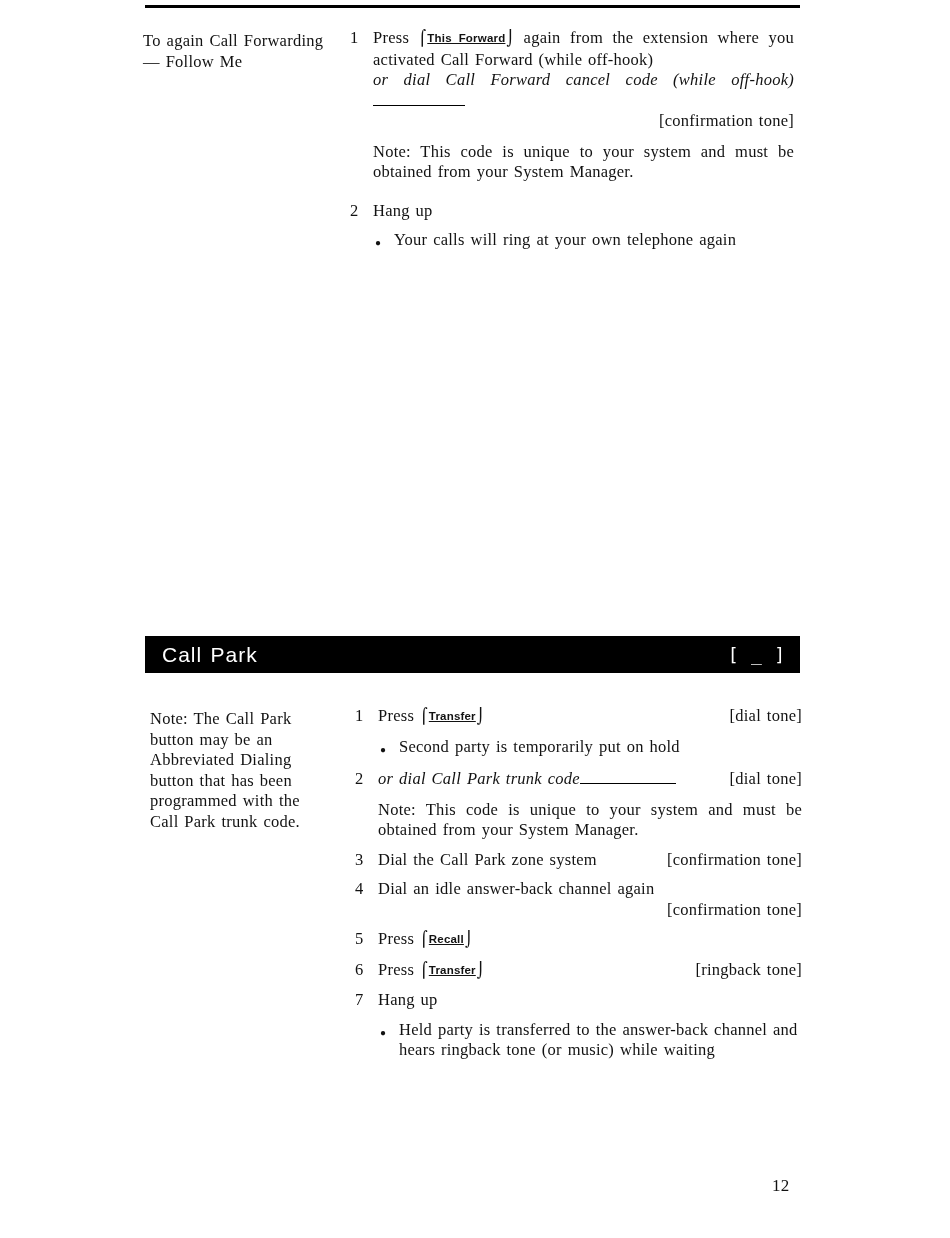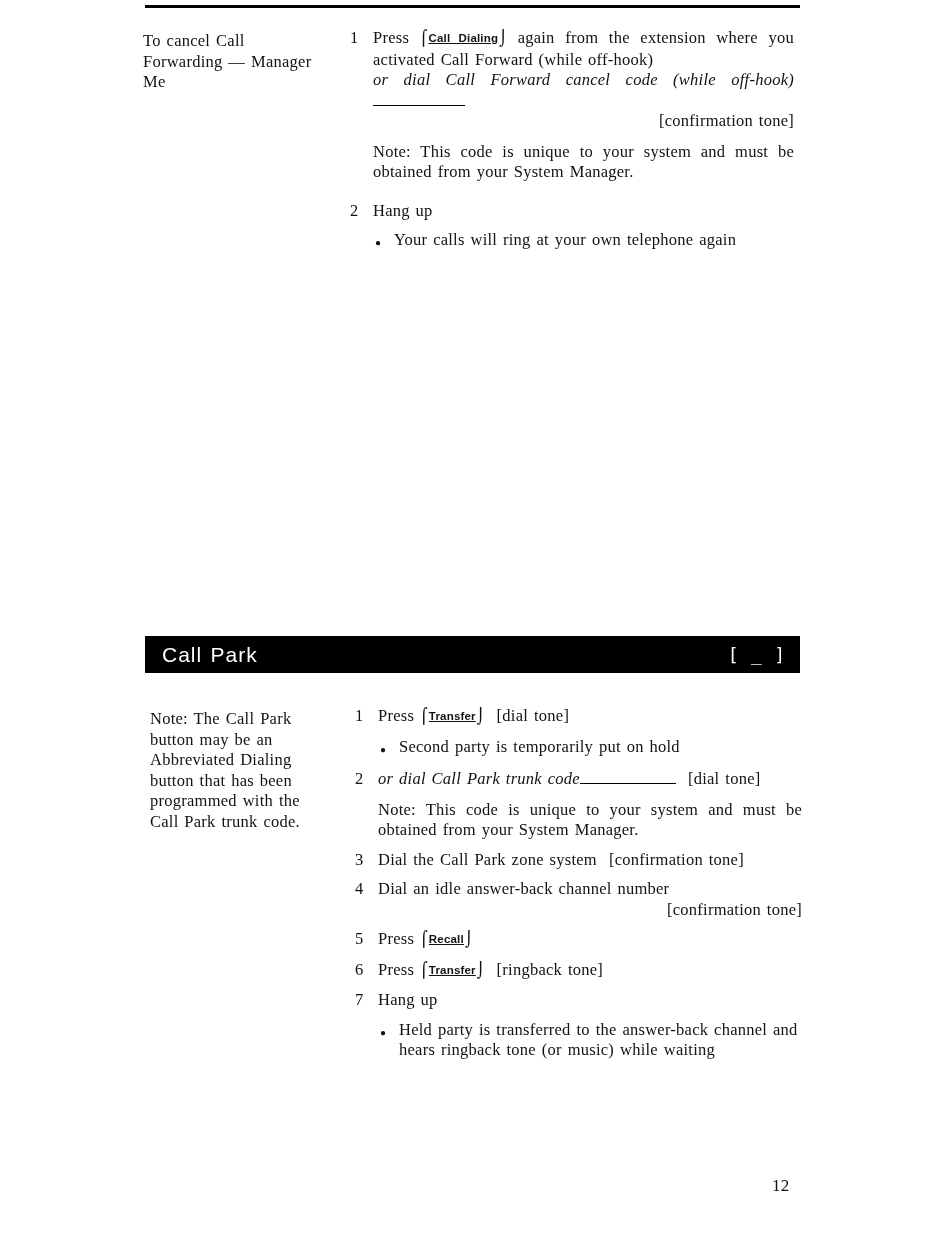--- a/index.html
+++ b/index.html
@@ -22,21 +22,21 @@
   .sidebar-2 { left: 150px; top: 709px; width: 182px; }
   .sidebar p + p { margin-top: 9px; text-align: right; }
   
   .steps { position: absolute; line-height: 20.5px; }
   .steps-1 { left: 350px; top: 28px; width: 444px; }
   .steps-2 { left: 355px; top: 706px; width: 447px; }
   .step { display: flex; margin-bottom: 9px; }
   .step .num { flex: 0 0 23px; }
   .step .body { flex: 1 1 auto; min-width: 0; }
   .just { text-align: justify; }
-  .flexline { display: flex; justify-content: flex-start; align-items: baseline; gap: 12px; }
+  .flexline { display: flex; justify-content: space-between; align-items: baseline; gap: 12px; }
   .tone-right { text-align: right; }
   .note { margin: 1px 0 9px 16px; text-align: justify; }
   .bullet { display: flex; margin: 0 0 9px 25px; }
   .bullet .bmark { flex: 0 0 19px; font-size: 10px; padding-top: 3px; }
   .it { font-style: italic; }
   
   .keywrap { white-space: nowrap; }
   .kb { font-family: "DejaVu Sans", sans-serif; font-size: 15px; letter-spacing: 0; }
   .key {
     font-family: "Liberation Sans", sans-serif;
@@ -63,29 +63,29 @@
   .section-bar .bar-key { font-size: 18px; letter-spacing: 0; font-family: "DejaVu Sans Mono", monospace; }
   
   .page-num { position: absolute; left: 772px; top: 1176px; font-size: 17px; }
 </style>
 </head>
 <body>
 
 <div class="top-rule"></div>
 
 <div class="sidebar sidebar-1">
-  <p>To cancel Call Forwarding — Manager Me</p>
+  <p>To again Call Forwarding — Follow Me</p>
 </div>
 
 <div class="steps steps-1">
   <div class="step">
     <span class="num">1</span>
     <div class="body">
       <p class="just"><span>Press</span>
-        <span class="keywrap"><span class="kb">⌠</span><span class="key">Call Dialing</span><span class="kb">⌡</span></span>
+        <span class="keywrap"><span class="kb">⌠</span><span class="key">This Forward</span><span class="kb">⌡</span></span>
         <span>again from the extension where you activated Call Forward (while off-hook)</span><br>
         <span class="it">or dial Call Forward cancel code (while off-hook)</span>
         <span class="blank w92"></span></p>
       <p class="tone-right">[confirmation tone]</p>
       <p class="note" style="margin-left:0; margin-top:10px;">Note: This code is unique to your system and must be obtained from your System Manager.</p>
     </div>
   </div>
   <div class="step" style="margin-top:8px;">
     <span class="num">2</span>
     <div class="body">
@@ -137,21 +137,21 @@
     <span class="num">3</span>
     <div class="body flexline">
       <span>Dial the Call Park zone system</span>
       <span>[confirmation tone]</span>
     </div>
   </div>
 
   <div class="step">
     <span class="num">4</span>
     <div class="body">
-      <p>Dial an idle answer-back channel number</p>
+      <p>Dial an idle answer-back channel again</p>
       <p class="tone-right">[confirmation tone]</p>
     </div>
   </div>
 
   <div class="step">
     <span class="num">5</span>
     <div class="body">
       <p><span>Press</span>
         <span class="keywrap"><span class="kb">⌠</span><span class="key">Recall</span><span class="kb">⌡</span></span></p>
     </div>

